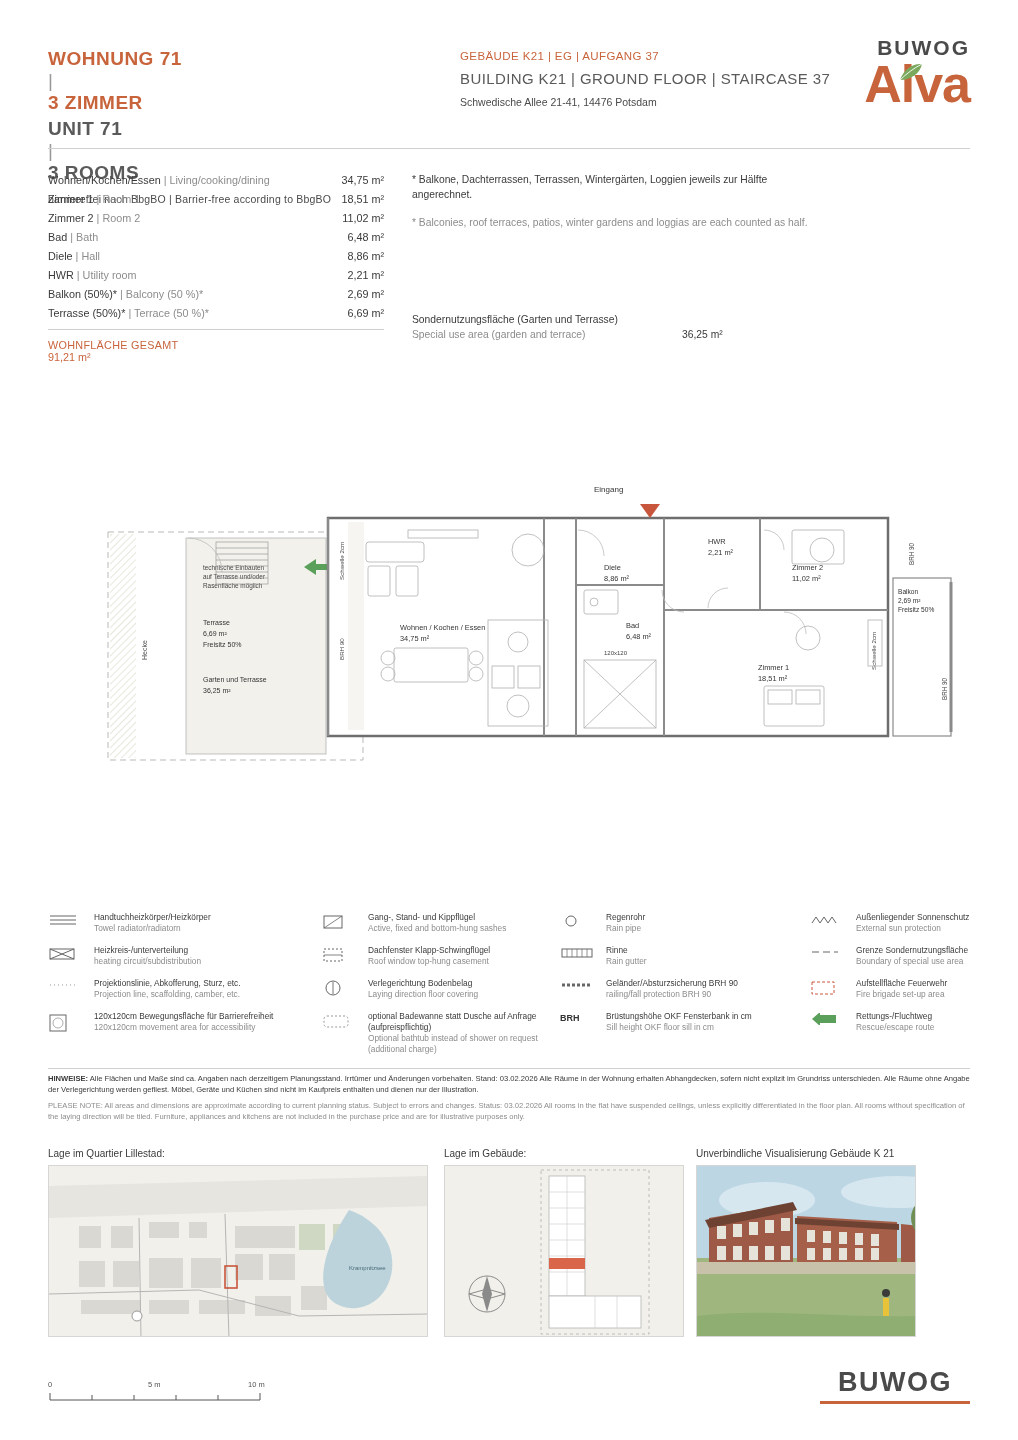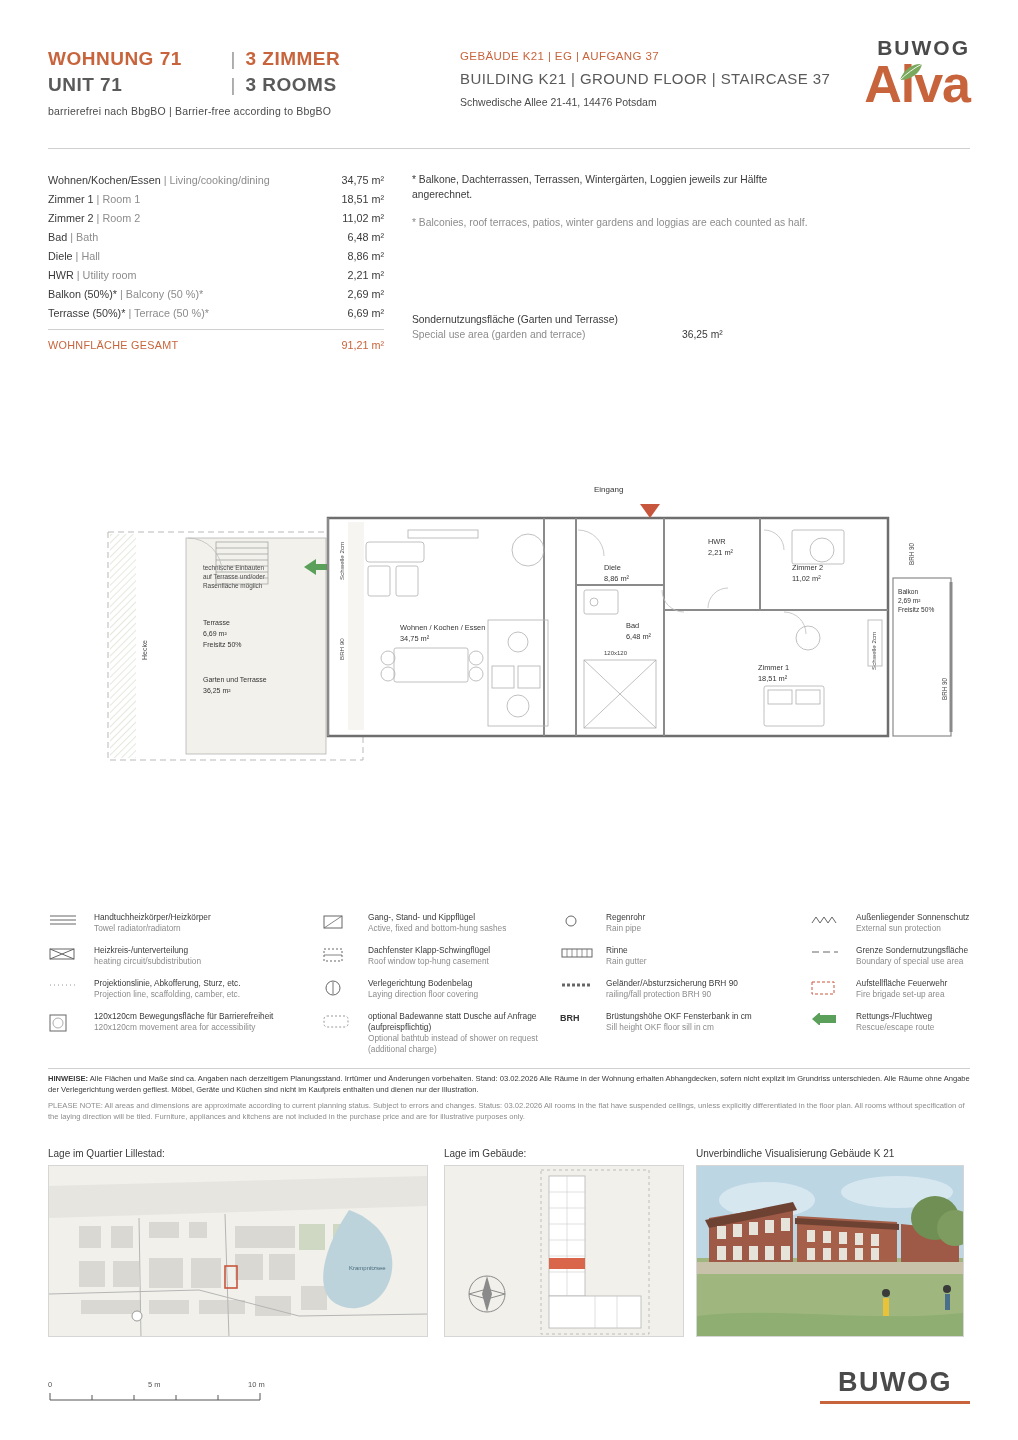--- a/index.html
+++ b/index.html
@@ -10,21 +10,21 @@
     font-family:"Liberation Sans", sans-serif;
     color:#3a3a3a;
     position:relative;
     overflow:hidden;
   }
   .page { position:relative; width:1018px; height:1440px; }
 
   
   .header { position:absolute; left:48px; top:48px; width:922px; height:92px; }
   .hdr-left { position:absolute; left:0; top:0; width:380px; }
-  .hdr-title-row { display:flex; align-items:baseline; }
+  .hdr-title-row { display:flex; align-items:baseline;flex-direction:column; }
   .hdr-de { font-size:19px; letter-spacing:0.5px; color:#c8643c; font-weight:bold; width:190px; }
   .hdr-de2 { font-size:19px; letter-spacing:0.5px; color:#5a5a5a; font-weight:bold; width:190px; }
   .hdr-sep { color:#999; font-size:19px; padding-right:10px; }
   .hdr-sub { font-size:10.5px; color:#4a4a4a; margin-top:9px; letter-spacing:0.2px; }
 
   .hdr-mid { position:absolute; left:412px; top:2px; width:380px; }
   .hdr-mid .l1 { font-size:11.5px; color:#c8643c; letter-spacing:0.4px; }
   .hdr-mid .l2 { font-size:15px; color:#5a5a5a; letter-spacing:0.4px; margin-top:8px; }
   .hdr-mid .l3 { font-size:10.5px; color:#4a4a4a; margin-top:9px; }
 
@@ -34,21 +34,21 @@
   .brand-leaf { position:absolute; right:46px; top:26px; width:26px; height:20px; }
 
   .rule { position:absolute; left:48px; width:922px; height:1px; background:#cfcfcf; }
 
   
   .areas { position:absolute; left:48px; top:170px; width:336px; font-size:10.8px; }
   .arow { display:flex; justify-content:space-between; padding:3.5px 0; }
   .arow .lbl .de { color:#3a3a3a; }
   .arow .lbl .en { color:#8c8c8c; }
   .arow .val { color:#3a3a3a; white-space:nowrap; }
-  .atotal { display:flex; justify-content:space-between; padding-top:9px; margin-top:7px; border-top:1px solid #cfcfcf; font-size:10.8px; }
+  .atotal { display:flex; justify-content:space-between; padding-top:9px; margin-top:7px; border-top:1px solid #cfcfcf; font-size:10.8px;flex-direction:column; }
   .atotal .lbl { color:#c8643c; letter-spacing:0.3px; }
   .atotal .val { color:#c8643c; }
 
   .notes { position:absolute; left:412px; top:172px; width:400px; font-size:10.3px; line-height:1.5; }
   .notes .de { color:#3a3a3a; }
   .notes .en { color:#8c8c8c; margin-top:12px; }
   .special { position:absolute; left:412px; top:314px; width:420px; font-size:10.3px; }
   .special .de { color:#3a3a3a; }
   .special-row { display:flex; margin-top:4px; }
   .special-row .en { color:#8c8c8c; width:270px; }
@@ -77,21 +77,21 @@
   .hints .hl b { color:#3a3a3a; }
   .hints .en { color:#8c8c8c; margin-top:5px; }
   .hints-rule { position:absolute; left:48px; top:1068px; width:922px; height:1px; background:#cfcfcf; }
 
   
   .bottom { position:absolute; left:48px; top:1148px; width:922px; }
   .bcap { font-size:10px; color:#3a3a3a; margin-bottom:6px; }
   .panel { position:absolute; top:0; }
   .p1 { left:0; width:380px; }
   .p2 { left:396px; width:240px; }
-  .p3 { left:648px; width:268px; }
+  .p3 { left:648px; width:220px; }
   .pbox { border:1px solid #d6d6d6; background:#f2f1ed; overflow:hidden; position:relative; }
 
   .scalebar { position:absolute; left:48px; top:1380px; width:220px; font-size:7.5px; color:#555; }
 
   .footer-logo { position:absolute; right:48px; bottom:36px; width:150px; text-align:center; }
   .footer-logo .txt { font-size:27px; font-weight:bold; letter-spacing:1.5px; color:#4a4a4a; }
   .footer-logo .bar { height:3px; background:#c8643c; margin-top:3px; }
 </style>
 </head>
 <body>

